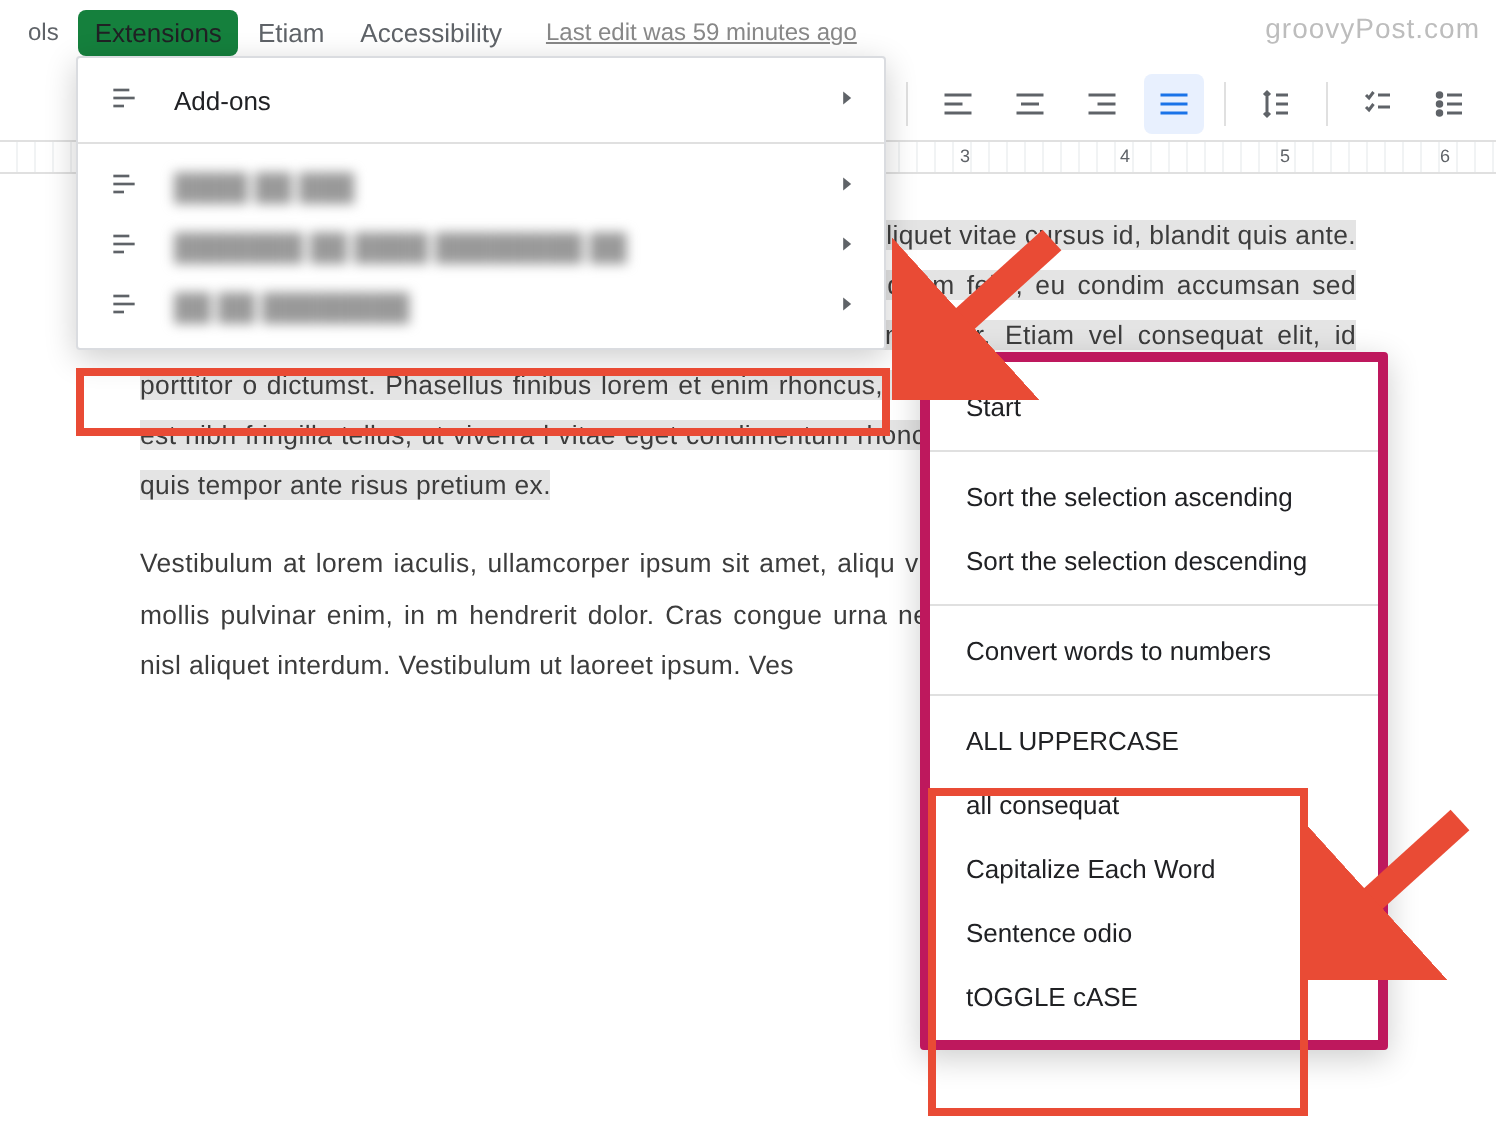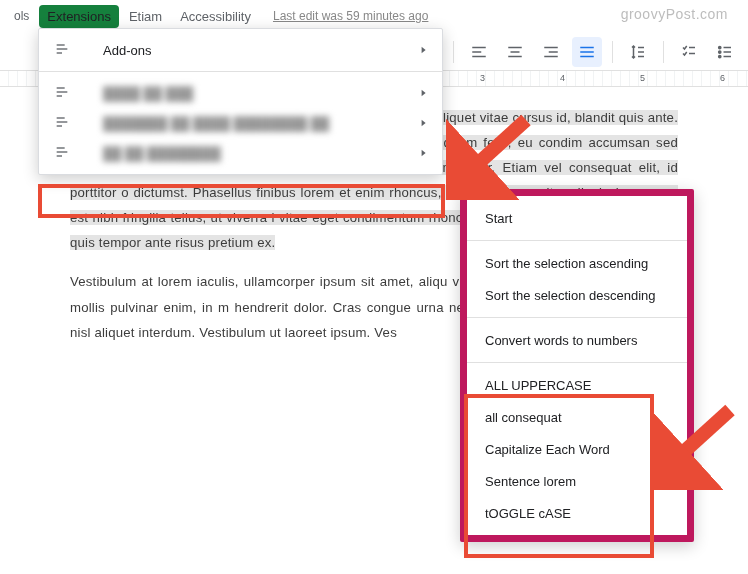--- a/index.html
+++ b/index.html
@@ -2,44 +2,44 @@
 <html><head>
 <meta charset="utf-8">
 <style>
 * { box-sizing: border-box; margin: 0; padding: 0; }
 body { font-family: Arial, sans-serif; font-size: 13px; color: #202124; background: #fff; width: 748px; height: 574px; overflow: hidden; position: relative; }
 .menubar { display: flex; align-items: center; height: 28px; padding: 16px 6px; gap: 2px; border-bottom: 1px solid #fff; }
 .menubar .m { padding: 4px 8px; color: #5f6368; cursor: pointer; border-radius: 4px; }
 .menubar .m.active { background: #15803d; color: #202124; }
 .menubar .m.small { font-size: 12px; color: #5f6368; }
 .menubar .lastedit { font-size: 12px; color: #888; margin-left: 12px; text-decoration: underline; text-align: right; }
-.watermark { position: absolute; right: 20px; top: 6px; font-size: 14px; color: #bdbdbd; letter-spacing: .5px; font-weight: 500; }
+.watermark { position: absolute; right: 8px; top: 6px; font-size: 14px; color: #bdbdbd; letter-spacing: .5px; font-weight: 500; }
 .toolbar { display: flex; align-items: center; height: 38px; padding: 0 8px; gap: 6px; border-bottom: 1px solid #e0e0e0; }
 .toolbar .spacer { flex: 1; }
 .tb-btn { width: 30px; height: 30px; border-radius: 4px; display: flex; align-items: center; justify-content: center; color: #5f6368; }
 .tb-btn svg { width: 18px; height: 18px; }
 .tb-btn.active { background: #e8f0fe; color: #1a73e8; }
 .tb-sep { width: 1px; height: 22px; background: #e0e0e0; margin: 0 4px; }
 .ruler { height: 16px; background: repeating-linear-gradient(to right,#fff,#fff 8px,#f1f3f4 8px,#f1f3f4 9px); border-bottom: 1px solid #e0e0e0; position: relative; }
 .ruler .tick { position: absolute; top: 2px; font-size: 9px; color: #5f6368; }
 .doc { padding: 18px 70px 0 70px; line-height: 1.9; font-size: 13.2px; letter-spacing: .2px; color: #3c3c3c; text-align: justify; position: relative; }
 .selected-text { background: #e4e4e4; display: inline; }
 .menu { position: absolute; left: 38px; top: 28px; width: 405px; background: #fff; border: 1px solid #dadce0; box-shadow: 0 4px 16px rgba(0,0,0,.2); border-radius: 2px; padding: 6px 0; z-index: 20; }
-.menu .item { display: flex; align-items: center; height: 30px; padding: 0 14px; gap: 32px; color: #202124; }
+.menu .item { display: flex; align-items: center; height: 30px; padding: 0 14px; gap: 16px; color: #202124; }
 .menu .item.highlight { background: #eef0f2; }
 .menu .item .icon { width: 18px; text-align: center; }
 .menu .item .icon svg { width: 16px; height: 16px; }
 .menu .item .lbl { flex: 1; }
 .menu .item .arrow { color: #5f6368; font-size: 10px; }
 .menu .item .arrow svg { width: 8px; height: 8px; }
 .menu .sep { height: 1px; background: #e0e0e0; margin: 6px 0; }
 .menu .blurred { filter: blur(3px); color: #999; }
 .red-box { position: absolute; border: 4px solid #e94b35; pointer-events: none; z-index: 30; }
 .red-arrow { position: absolute; z-index: 40; pointer-events: none; }
-.submenu { position: absolute; left: 460px; top: 189px; width: 234px; background: #fff; border: 7px solid #be185d; box-shadow: 0 4px 16px rgba(0,0,0,.2); border-radius: 2px; padding: 6px 0; z-index: 25; }
+.submenu { position: absolute; left: 460px; top: 176px; width: 234px; background: #fff; border: 5px solid #be185d; box-shadow: 0 4px 16px rgba(0,0,0,.2); border-radius: 2px; padding: 6px 0; z-index: 25; }
 .submenu .sitem { display: flex; align-items: center; height: 32px; padding: 0 18px; color: #202124; font-size: 13px; }
 .submenu .ssep { height: 1px; background: #e0e0e0; margin: 6px 0; }
 </style>
 </head>
 <body>
 
 <div class="menubar">
   <span class="m small">ols</span>
   <span class="m active">Extensions</span>
   <span class="m">Etiam</span>
@@ -187,21 +187,21 @@
   <div class="sitem">Start</div>
   <div class="ssep"></div>
   <div class="sitem">Sort the selection ascending</div>
   <div class="sitem">Sort the selection descending</div>
   <div class="ssep"></div>
   <div class="sitem">Convert words to numbers</div>
   <div class="ssep"></div>
   <div class="sitem">ALL UPPERCASE</div>
   <div class="sitem">all consequat</div>
   <div class="sitem">Capitalize Each Word</div>
-  <div class="sitem">Sentence lorem</div>
+  <div class="sitem">Sentence odio</div>
   <div class="sitem">tOGGLE cASE</div>
 </div>
 
 <div class="red-box" style="left:38px; top:184px; width:407px; height:34px;"></div>
 <div class="red-box" style="left:464px; top:394px; width:190px; height:164px;"></div>
 
 <svg class="red-arrow" style="left:446px; top:110px; width:90px; height:90px">
   <defs>
       <marker id="ah1" markerWidth="8" markerHeight="8" refX="2" refY="4" orient="auto">
         <path d="M0 0L8 4L0 8z" fill="#e94b35"></path>

